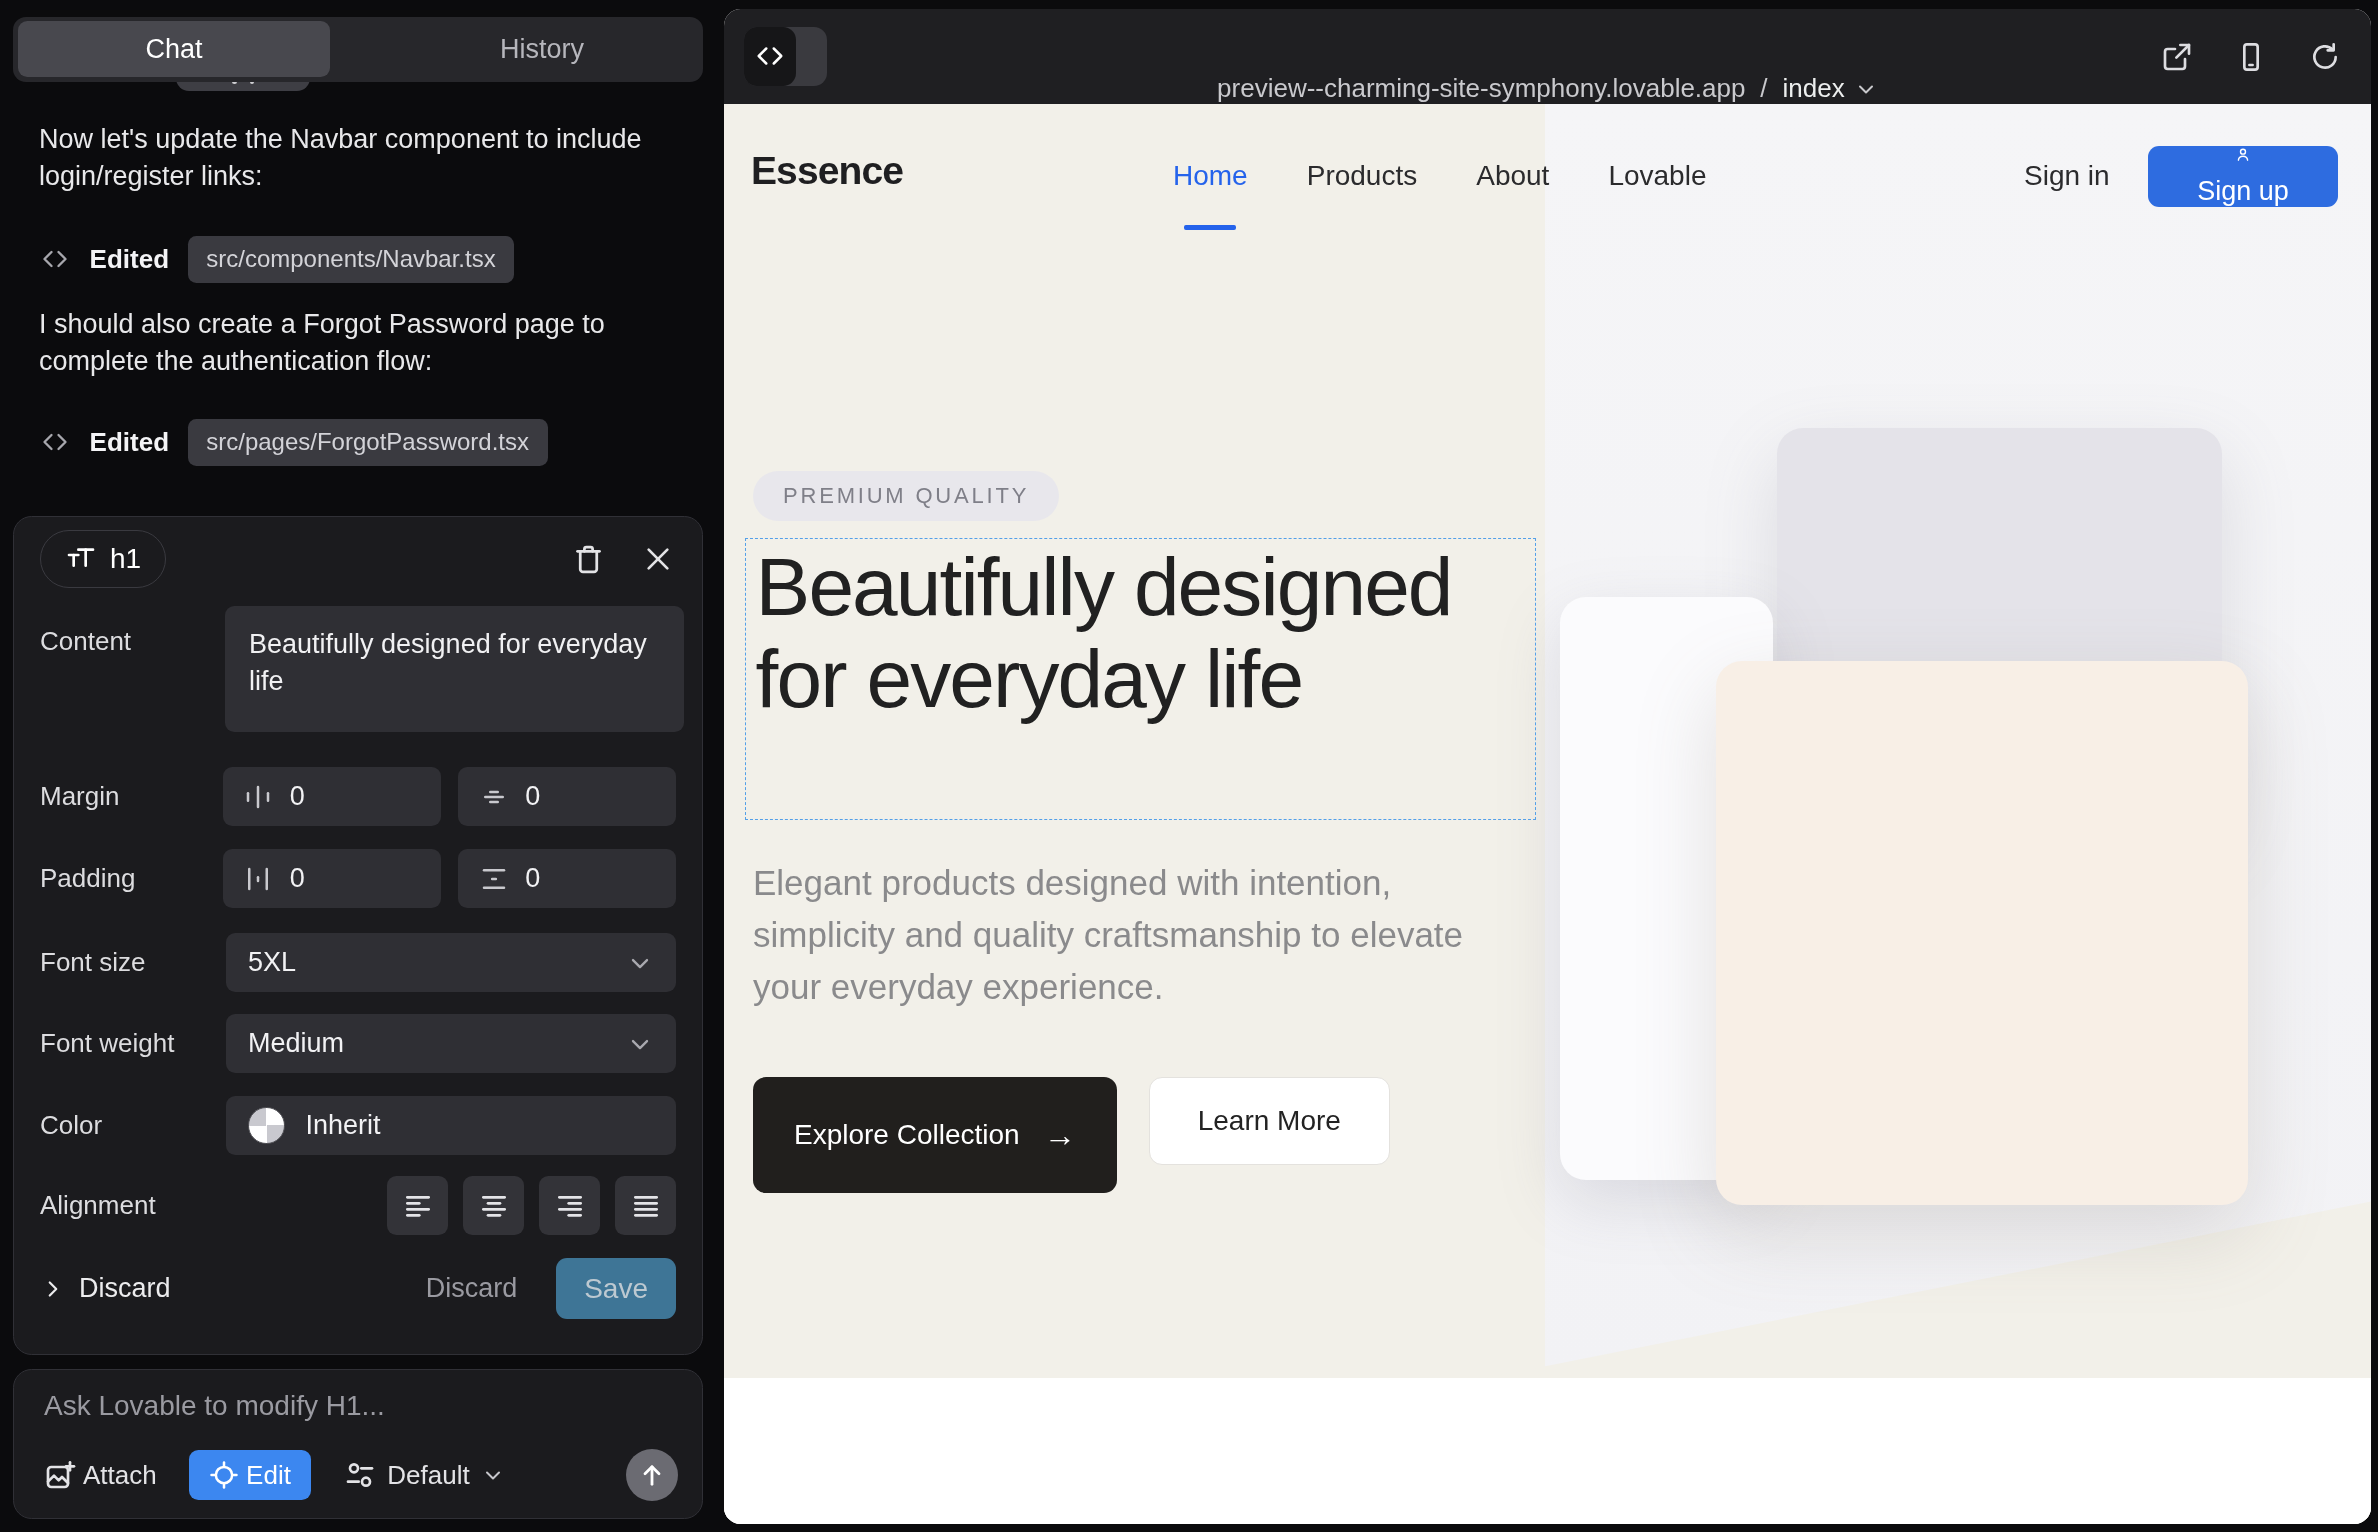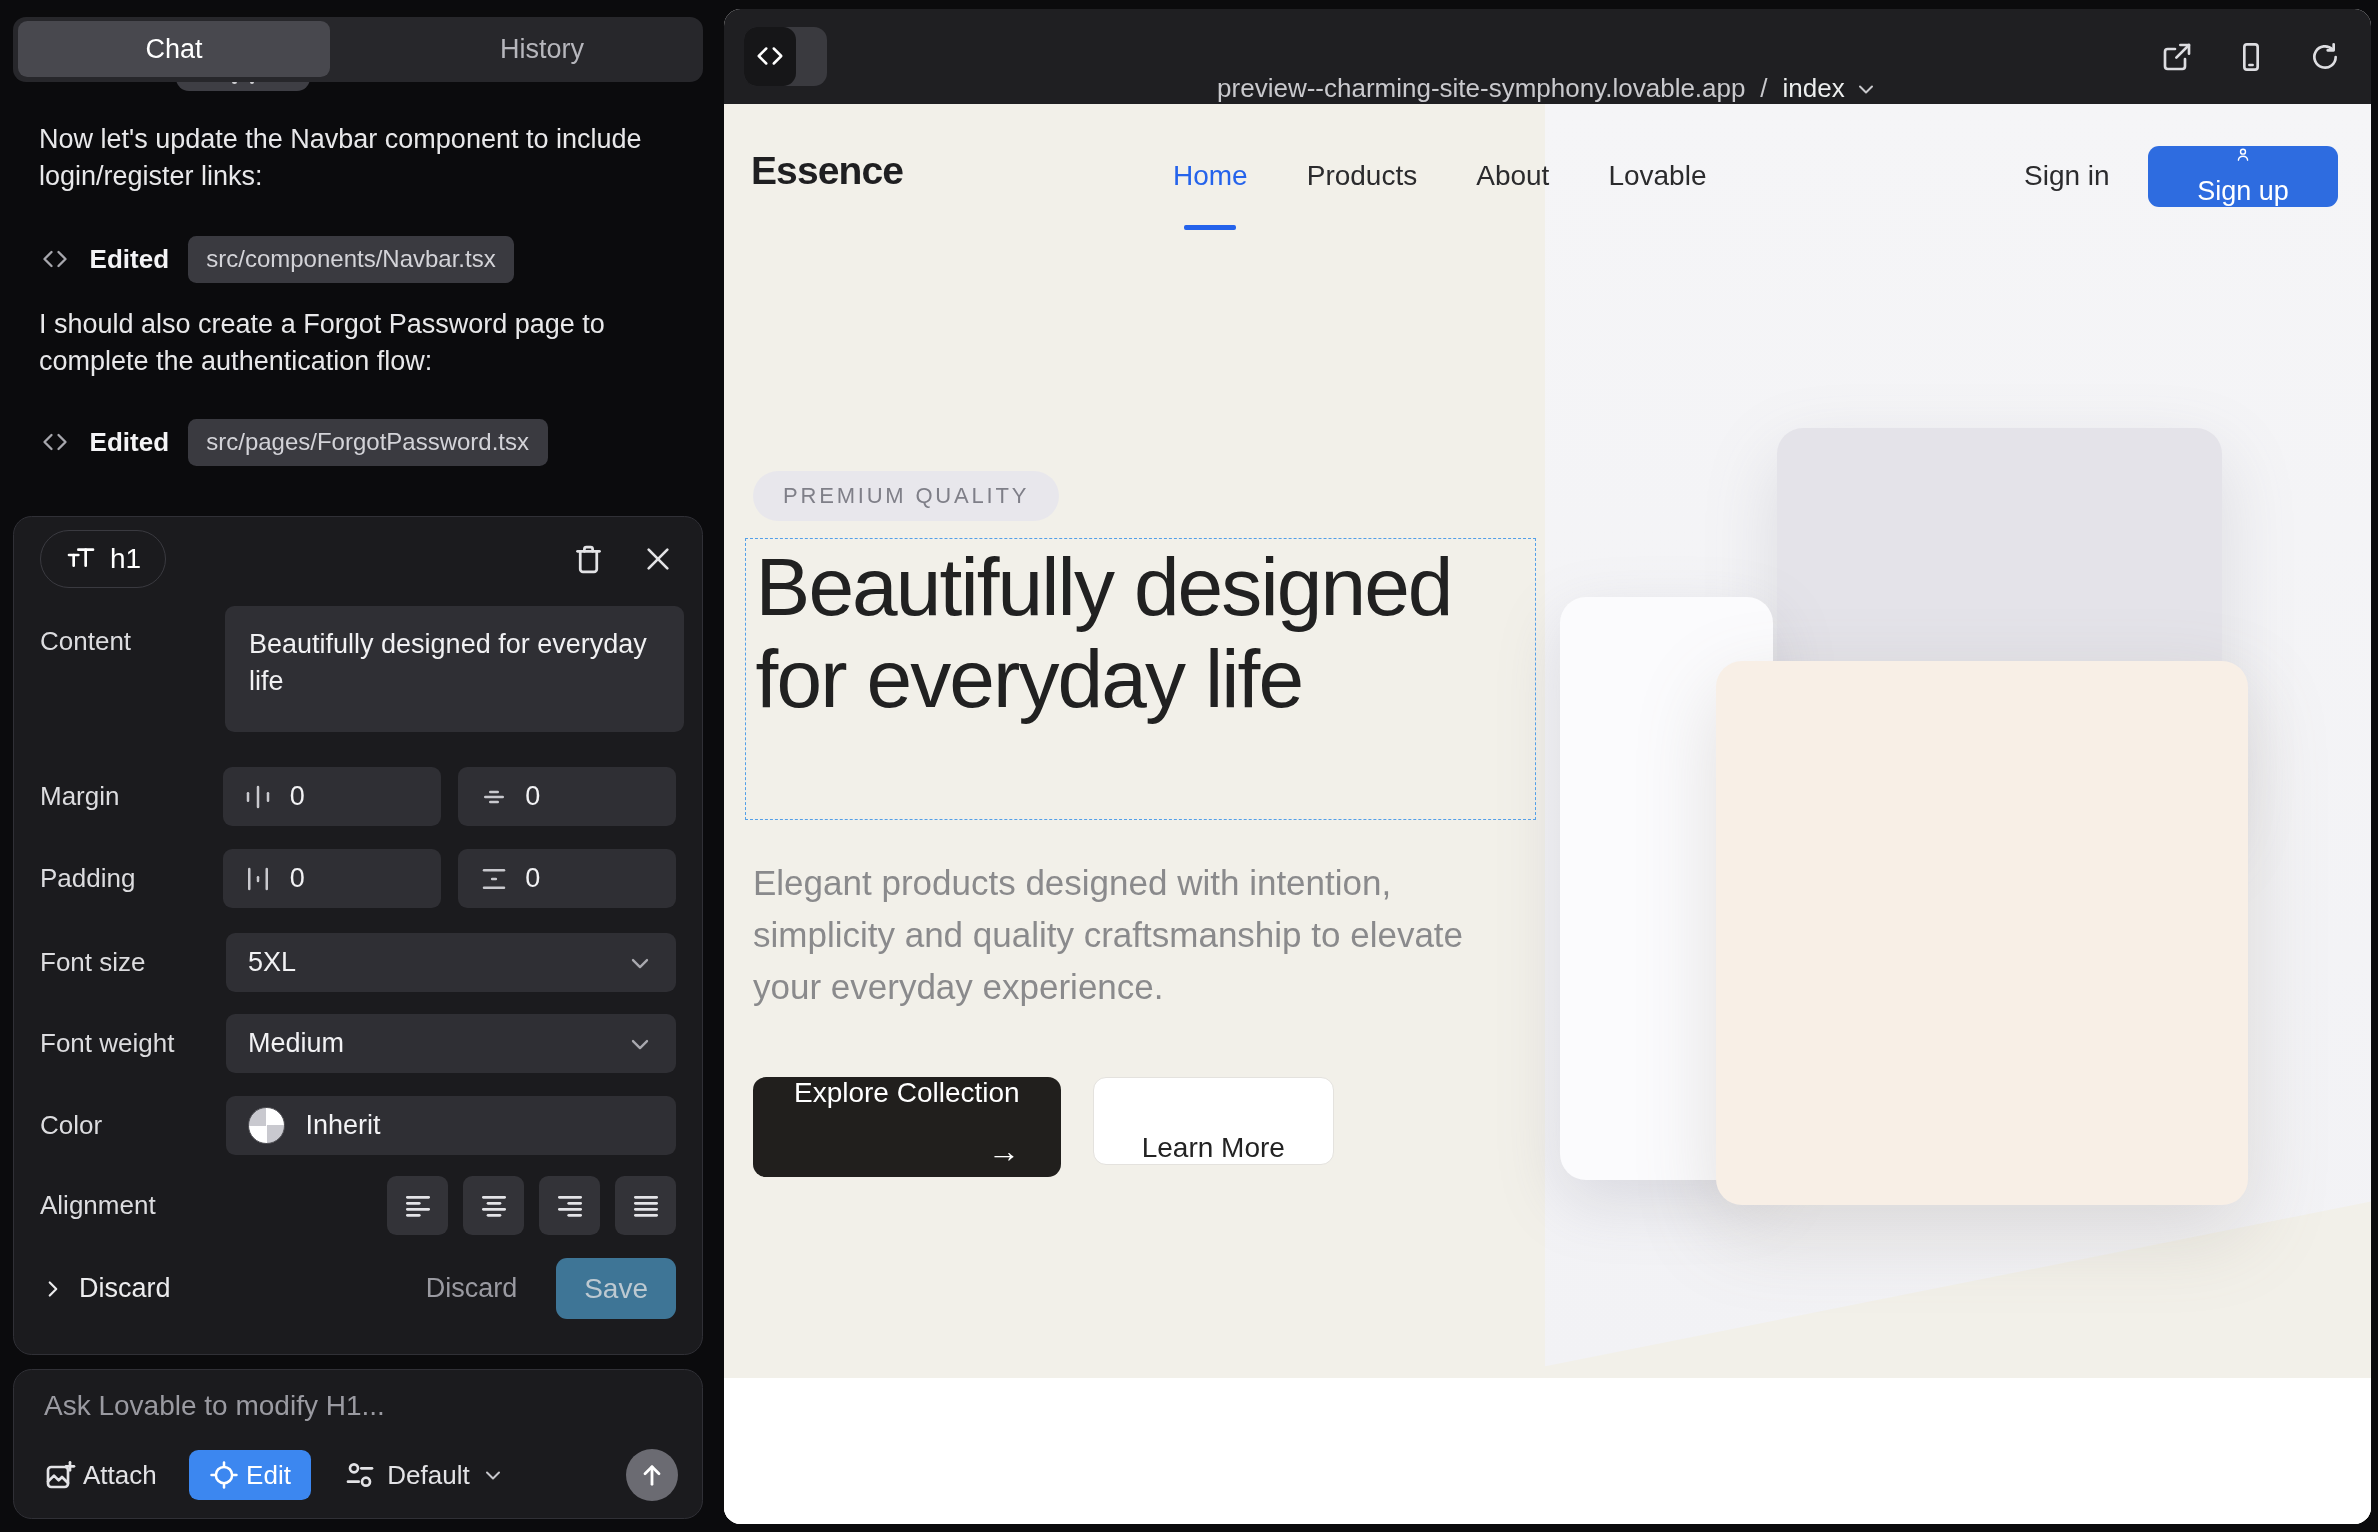--- a/index.html
+++ b/index.html
@@ -141,26 +141,26 @@
   .badge { position:absolute; left:29px; top:367px; height:50px; padding:0 30px;
     background:#e8e7ec; border-radius:25px; display:flex; align-items:center;
     font-size:22px; letter-spacing:2.8px; font-weight:500; color:#7f7f88; }
   .h1-box { position:absolute; left:21.3px; top:434px; width:791px; height:282px;
     border:1.9px dashed var(--selection-blue,#55a0e8); }
   .h1-box h1 { position:absolute; left:9.3px; top:1.9px; width:761px;
     font-size:82px; line-height:92px; font-weight:500; letter-spacing:-1.9px; color:#212121; }
   .hero-para { position:absolute; left:29px; top:753px; width:733px;
     font-size:35px; line-height:52px; color:#8a8a8c; }
   .cta-row { position:absolute; left:29px; top:973px; display:flex; gap:32px; }
-  .cta-primary { height:100px; padding:0 41px; background:var(--dark-button,#211f1d); color:#fff;
-    border:none; border-radius:13px; display:flex; align-items:flex-end; gap:24px;
-    font-size:28px; font-weight:500;flex-direction:column; }
+  .cta-primary { height:116px; padding:0 41px; background:var(--dark-button,#211f1d); color:#fff;
+    border:none; border-radius:13px; display:flex; align-items:center; gap:24px;
+    font-size:28px; font-weight:500; }
   .cta-primary .arrow { font-size:32px; }
   .cta-secondary { height:88px; padding:0 48px; background:#ffffff; color:#232323;
-    border:0.9px solid #e4e2de; border-radius:13px; display:flex; align-items:flex-end;
+    border:0.9px solid #e4e2de; border-radius:13px; display:flex; align-items:center;
     font-size:28px; font-weight:500; }
 </style>
 </head>
 <body>
 
 <div class="left-col">
 
   <div class="collapsed-chip">
       <i></i>
       <i></i>

